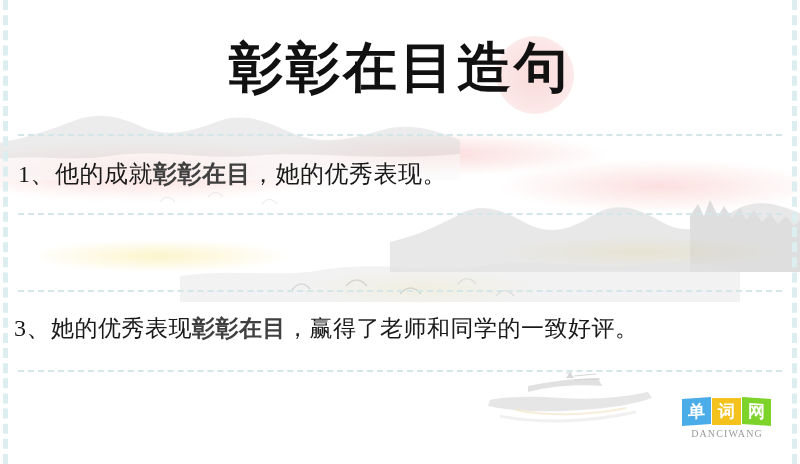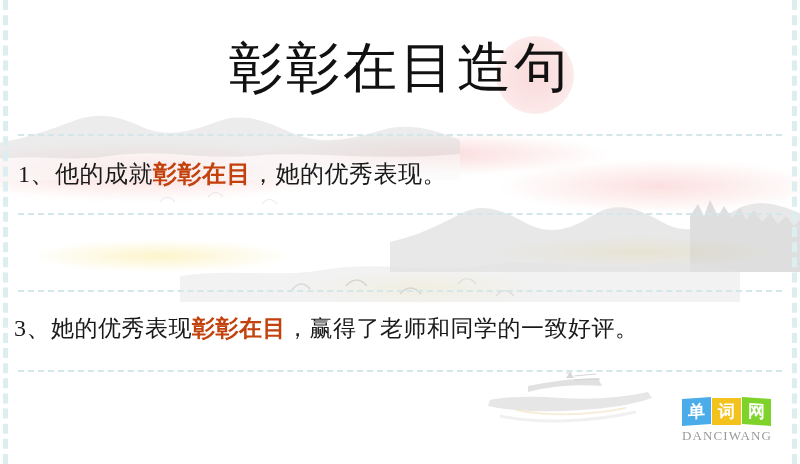--- a/index.html
+++ b/index.html
@@ -144,21 +144,21 @@
   .edge-right { left: 792px; }
 
   
   .title {
     position: absolute;
     left: 0;
     top: 36px;
     width: 800px;
     text-align: center;
     font-family: "Liberation Serif", "DejaVu Serif", serif;
-    font-weight: 400;
+    font-weight: 700;
     font-size: 54px;
     line-height: 64px;
     letter-spacing: 3px;
     color: #111111;
     z-index: 4;
     white-space: nowrap;
   }
 
   
   .sentences {
@@ -175,21 +175,21 @@
     width: 770px;
     font-family: "Liberation Serif", "DejaVu Serif", serif;
     font-size: 24px;
     line-height: 32px;
     color: #1a1a1a;
     letter-spacing: 0.5px;
     white-space: nowrap;
   }
   .sentence .num { font-size: 24px; }
   .sentence .hl {
-    color: #c2410c;
+    color: #404040;
     font-weight: 700;
   }
   .s1 { top: 158px; }
   .s2 { top: 238px; left: 14px; font-size: 23px; }
   .s3 { top: 312px; left: 14px; font-size: 23px; }
 
   
   .logo {
     position: absolute;
     left: 681px;
@@ -220,21 +220,21 @@
   .lb1 { left: 1px;  background: #4aace8; transform: skewY(-3.5deg); }
   .lb2 { left: 31px; background: #f4c21c; transform: skewY(0deg); }
   .lb3 { left: 61px; background: #7dd32a; transform: skewY(3.5deg); }
   .logo-sub {
     position: absolute;
     left: 0;
     top: 30px;
     width: 92px;
     text-align: center;
     font-family: "Liberation Serif", "DejaVu Serif", serif;
-    font-size: 13px;
+    font-size: 10px;
     letter-spacing: 1.1px;
     color: #9a9a9a;
   }
 </style>
 </head>
 <body>
 
 <div class="slide">
 
   <div class="bg-layer">

